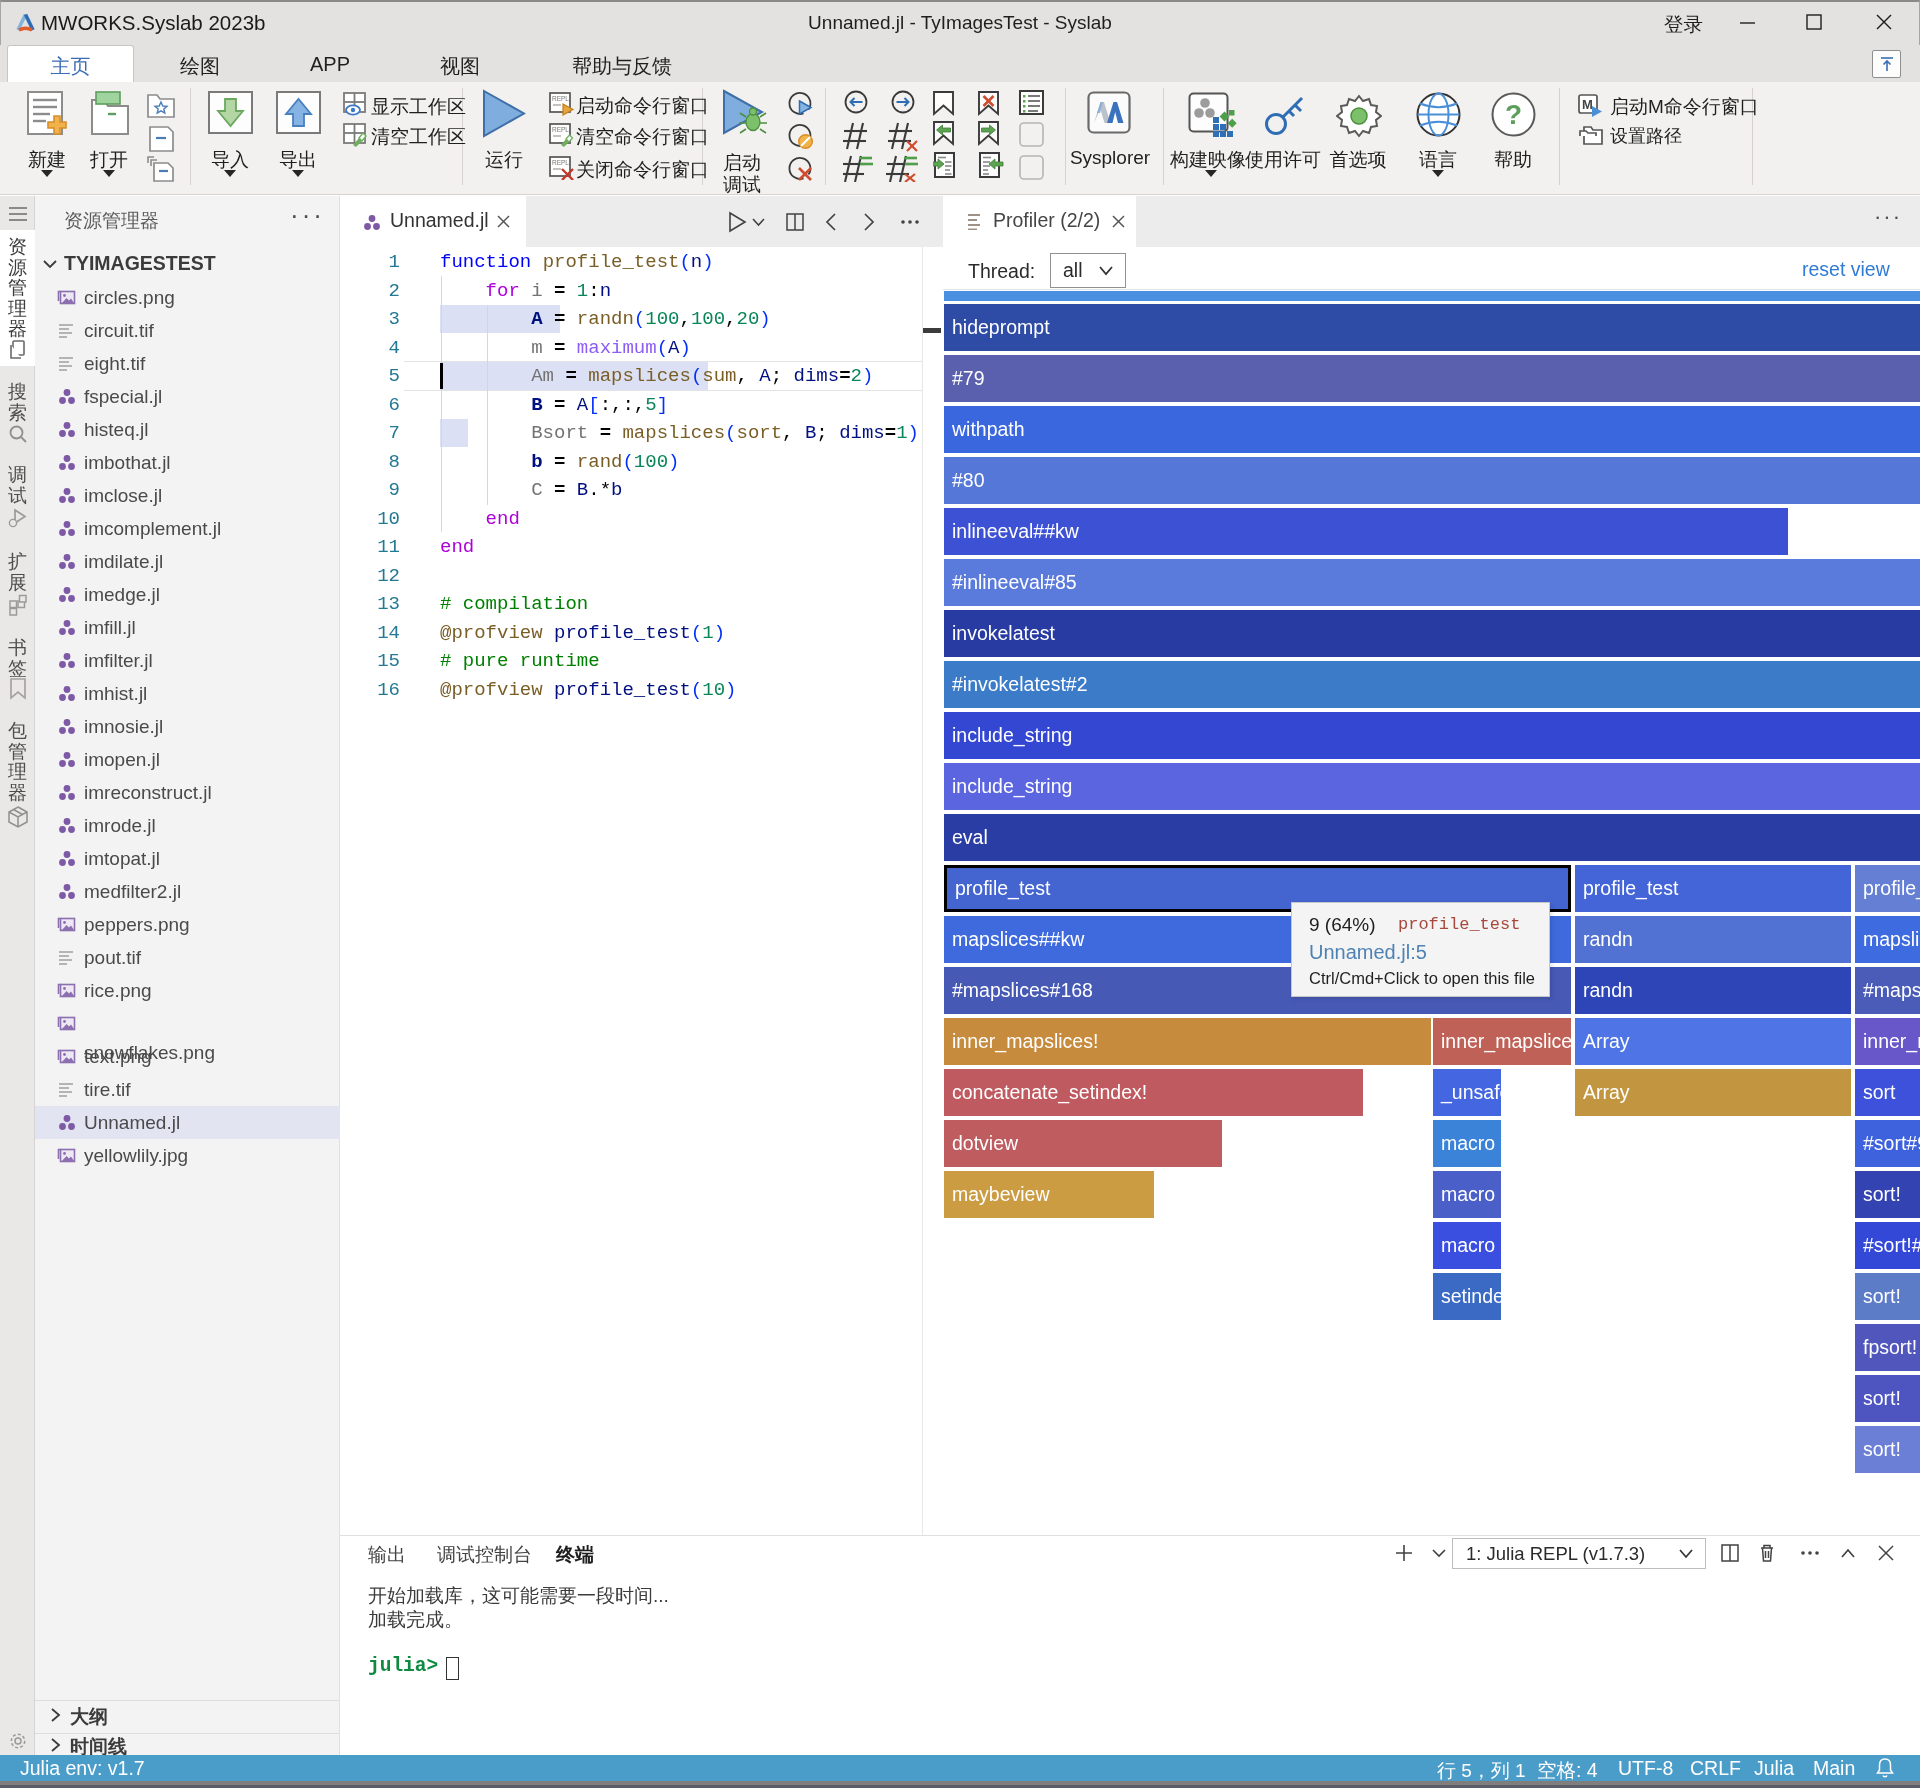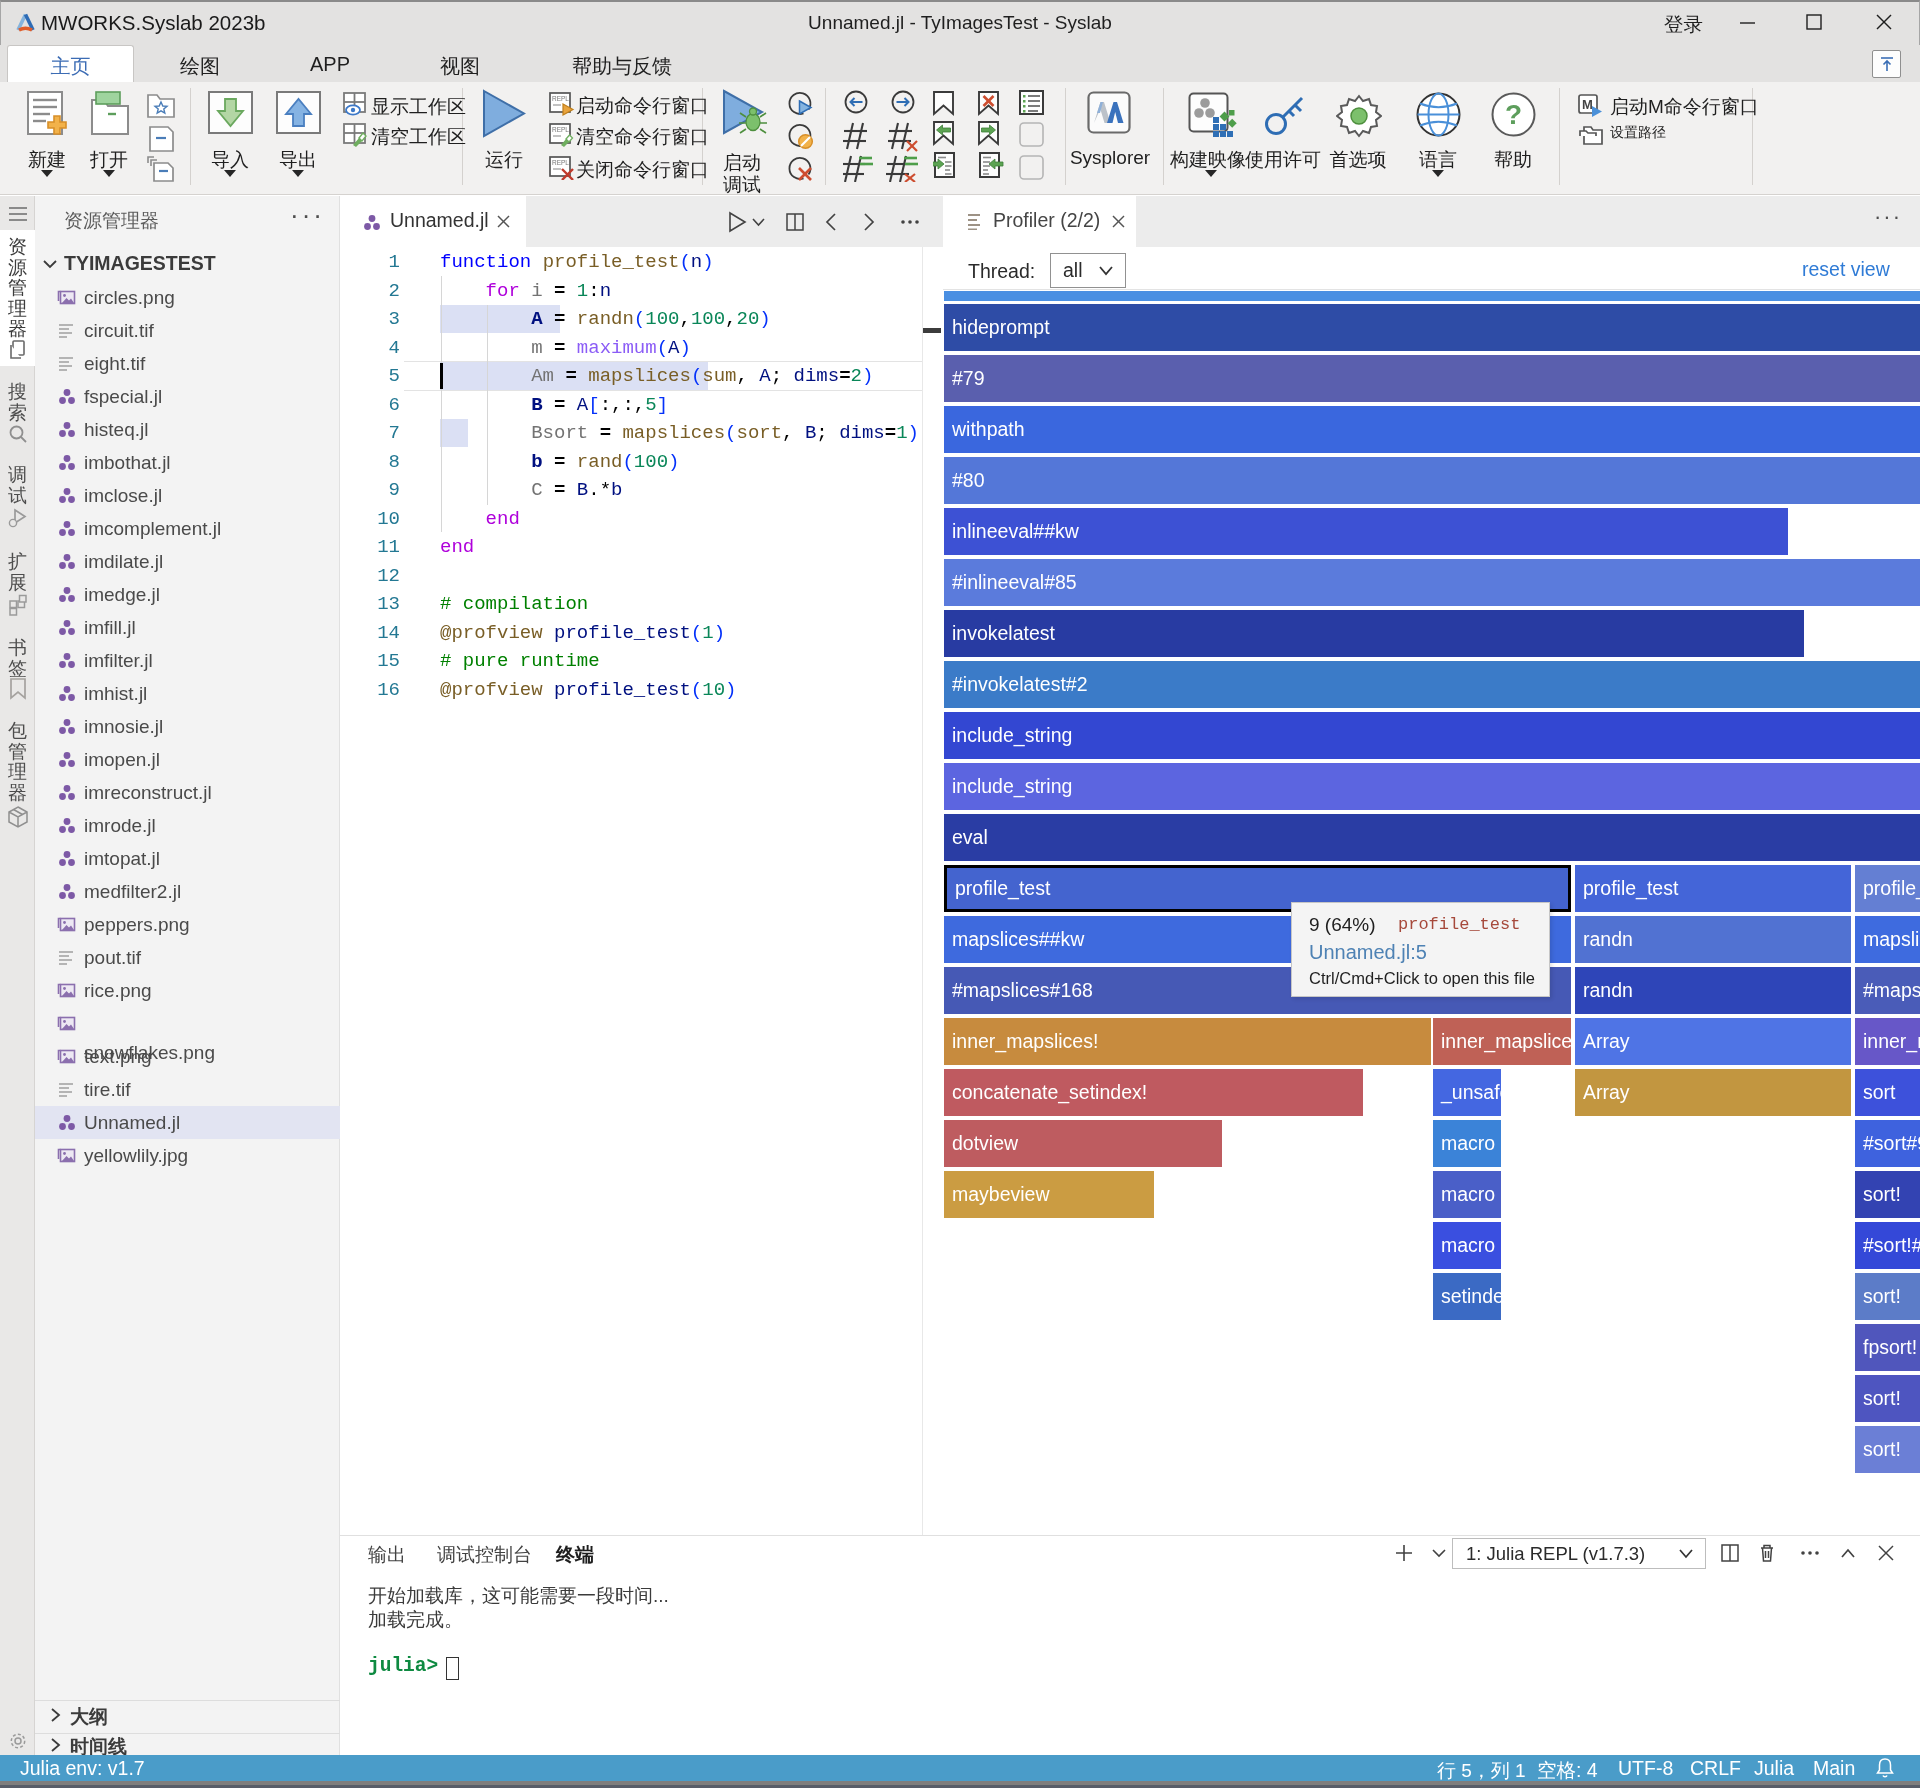--- a/index.html
+++ b/index.html
@@ -320,21 +320,21 @@
 <svg class="ico" style="left:1578px;top:94px" width="26" height="24" viewBox="0 0 26 24">
 <rect x="1" y="1" width="18" height="18" rx="2" fill="#fff" stroke="#555" stroke-width="1.7"></rect>
 <text x="4" y="15" font-size="13" font-weight="bold" fill="#444" font-family="Liberation Sans">M</text>
 <path d="M14 12 L24 17.5 L14 23 Z" fill="#4a90d9"></path>
 </svg>
 <div class="a" style="left:1610px;top:94px;font-size:19px;color:#1f1f1f">启动M命令行窗口</div>
 <svg class="ico" style="left:1578px;top:124px" width="26" height="24" viewBox="0 0 26 24">
 <path d="M6 8 L6 3 L13 3 L15 6 L24 6 L24 20 L6 20 Z" fill="#fff" stroke="#555" stroke-width="1.7"></path>
 <path d="M2 12 L2 7 L8 7 L10 9 L18 9 L18 12" fill="#fff" stroke="#555" stroke-width="1.7"></path>
 </svg>
-<div class="a" style="left:1610px;top:124px;font-size:14px;color:#1f1f1f">设置路径</div>
+<div class="a" style="left:1610px;top:124px;font-size:18px;color:#1f1f1f">设置路径</div>
 
 <div class="a" style="left:0;top:196px;width:35px;height:1559px;background:#e9e8e7;border-right:1px solid #d6d4d2"></div>
 <svg class="a" style="left:8px;top:206px" width="20" height="16" viewBox="0 0 20 16">
  <g stroke="#8a8a8a" stroke-width="2">
       <line x1="1" y1="2" x2="19" y2="2"></line>
       <line x1="1" y1="8" x2="19" y2="8"></line>
       <line x1="1" y1="14" x2="19" y2="14"></line>
     </g>
 </svg>
 <div class="a" style="left:0;top:230px;width:35px;height:136px;background:#fff"></div>
@@ -758,21 +758,21 @@
   </svg>
 <div class="a" style="left:1802px;top:258px;font-size:19.5px;color:#2f7bd6">reset view</div>
 <div class="a" style="left:943px;top:289px;width:977px;height:1px;background:#e3e3e3"></div>
 <div class="a" style="left:944px;top:291px;width:976px;height:10px;background:#4a8fe2"></div>
 <div class="bar" style="left:944px;top:304px;width:976px;background:#2e4ca6;font-size:19.5px">hideprompt</div>
 <div class="bar" style="left:944px;top:355px;width:976px;background:#5a5fae;font-size:19.5px">#79</div>
 <div class="bar" style="left:944px;top:406px;width:976px;background:#3a67de;font-size:19.5px">withpath</div>
 <div class="bar" style="left:944px;top:457px;width:976px;background:#5477d8;font-size:19.5px">#80</div>
 <div class="bar" style="left:944px;top:508px;width:844px;background:#3d51d4;font-size:19.5px">inlineeval##kw</div>
 <div class="bar" style="left:944px;top:559px;width:976px;background:#5b7bdc;font-size:19.5px">#inlineeval#85</div>
-<div class="bar" style="left:944px;top:610px;width:860px;background:#283ba2;font-size:19.5px">invokelatest</div>
+<div class="bar" style="left:944px;top:610px;width:976px;background:#283ba2;font-size:19.5px">invokelatest</div>
 <div class="bar" style="left:944px;top:661px;width:976px;background:#3b7bc8;font-size:19.5px">#invokelatest#2</div>
 <div class="bar" style="left:944px;top:712px;width:976px;background:#3347d2;font-size:19.5px">include_string</div>
 <div class="bar" style="left:944px;top:763px;width:976px;background:#5c65e0;font-size:19.5px">include_string</div>
 <div class="bar" style="left:944px;top:814px;width:976px;background:#2a3da4;font-size:19.5px">eval</div>
 <div class="bar" style="left:944px;top:865px;width:627px;background:#4464cf;border:3px solid #000;line-height:41px;font-size:19.5px">profile_test</div>
 <div class="bar" style="left:1575px;top:865px;width:276px;background:#4465d8;font-size:19.5px">profile_test</div>
 <div class="bar" style="left:1855px;top:865px;width:65px;background:#647fd3;font-size:19.5px">profile_test</div>
 <div class="bar" style="left:944px;top:916px;width:627px;background:#3e6ade;font-size:19.5px">mapslices##kw</div>
 <div class="bar" style="left:1575px;top:916px;width:276px;background:#5172d2;font-size:19.5px">randn</div>
 <div class="bar" style="left:1855px;top:916px;width:65px;background:#3e6bdf;font-size:19.5px">mapslices##kw</div>

